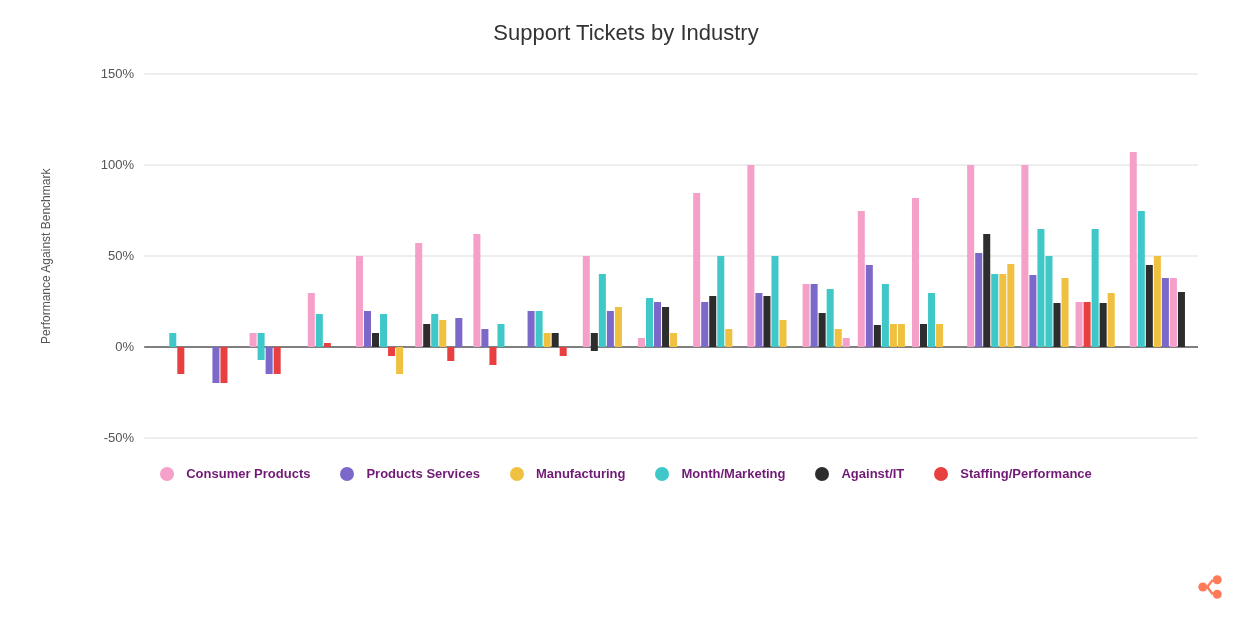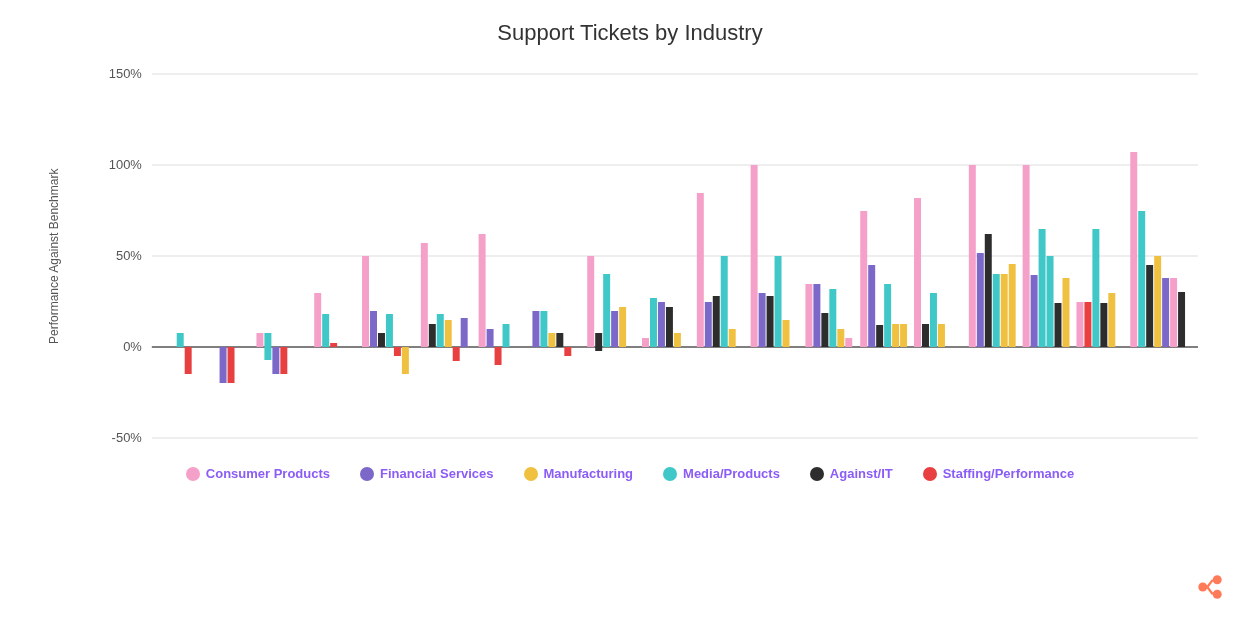--- a/index.html
+++ b/index.html
@@ -7,21 +7,21 @@
       background: #fff;
       font-family: 'Helvetica Neue', Arial, sans-serif;
       width: 1248px;
       height: 624px;
       overflow: hidden;
     }
     .chart-container {
       width: 1248px;
       height: 624px;
       position: relative;
-      padding: 20px 20px 10px 32px;
+      padding: 20px 20px 10px 24px;
     }
     .chart-title {
       text-align: center;
       font-size: 22px;
       font-weight: 400;
       color: #333;
       margin-bottom: 10px;
     }
     .y-axis-label {
       position: absolute;
@@ -41,23 +41,23 @@
       display: flex;
       flex-wrap: wrap;
       justify-content: center;
       gap: 8px 30px;
       margin-top: 10px;
       padding: 0 40px;
     }
     .legend-item {
       display: flex;
       align-items: center;
-      gap: 6px;
+      gap: 12px;
       font-size: 13px;
-      color: #8b5cf6;
+      color: #701a75;
       font-weight: 700;
     }
     .legend-dot {
       width: 14px;
       height: 14px;
       border-radius: 50%;
       flex-shrink: 0;
     }
     .hubspot-logo {
       position: absolute;
@@ -220,29 +220,29 @@
     </svg>
   </div>
 
   <div class="legend-area">
     <div class="legend-item">
       <div class="legend-dot" style="background:#f5a0c8;"></div>
       <span>Consumer Products</span>
     </div>
     <div class="legend-item">
       <div class="legend-dot" style="background:#7b68c8;"></div>
-      <span>Financial Services</span>
+      <span>Products Services</span>
     </div>
     <div class="legend-item">
       <div class="legend-dot" style="background:#f0c040;"></div>
       <span>Manufacturing</span>
     </div>
     <div class="legend-item">
       <div class="legend-dot" style="background:#40c8c8;"></div>
-      <span>Media/Products</span>
+      <span>Month/Marketing</span>
     </div>
     <div class="legend-item">
       <div class="legend-dot" style="background:#2d2d2d;"></div>
       <span>Against/IT</span>
     </div>
     <div class="legend-item">
       <div class="legend-dot" style="background:#e84040;"></div>
       <span>Staffing/Performance</span>
     </div>
   </div>

